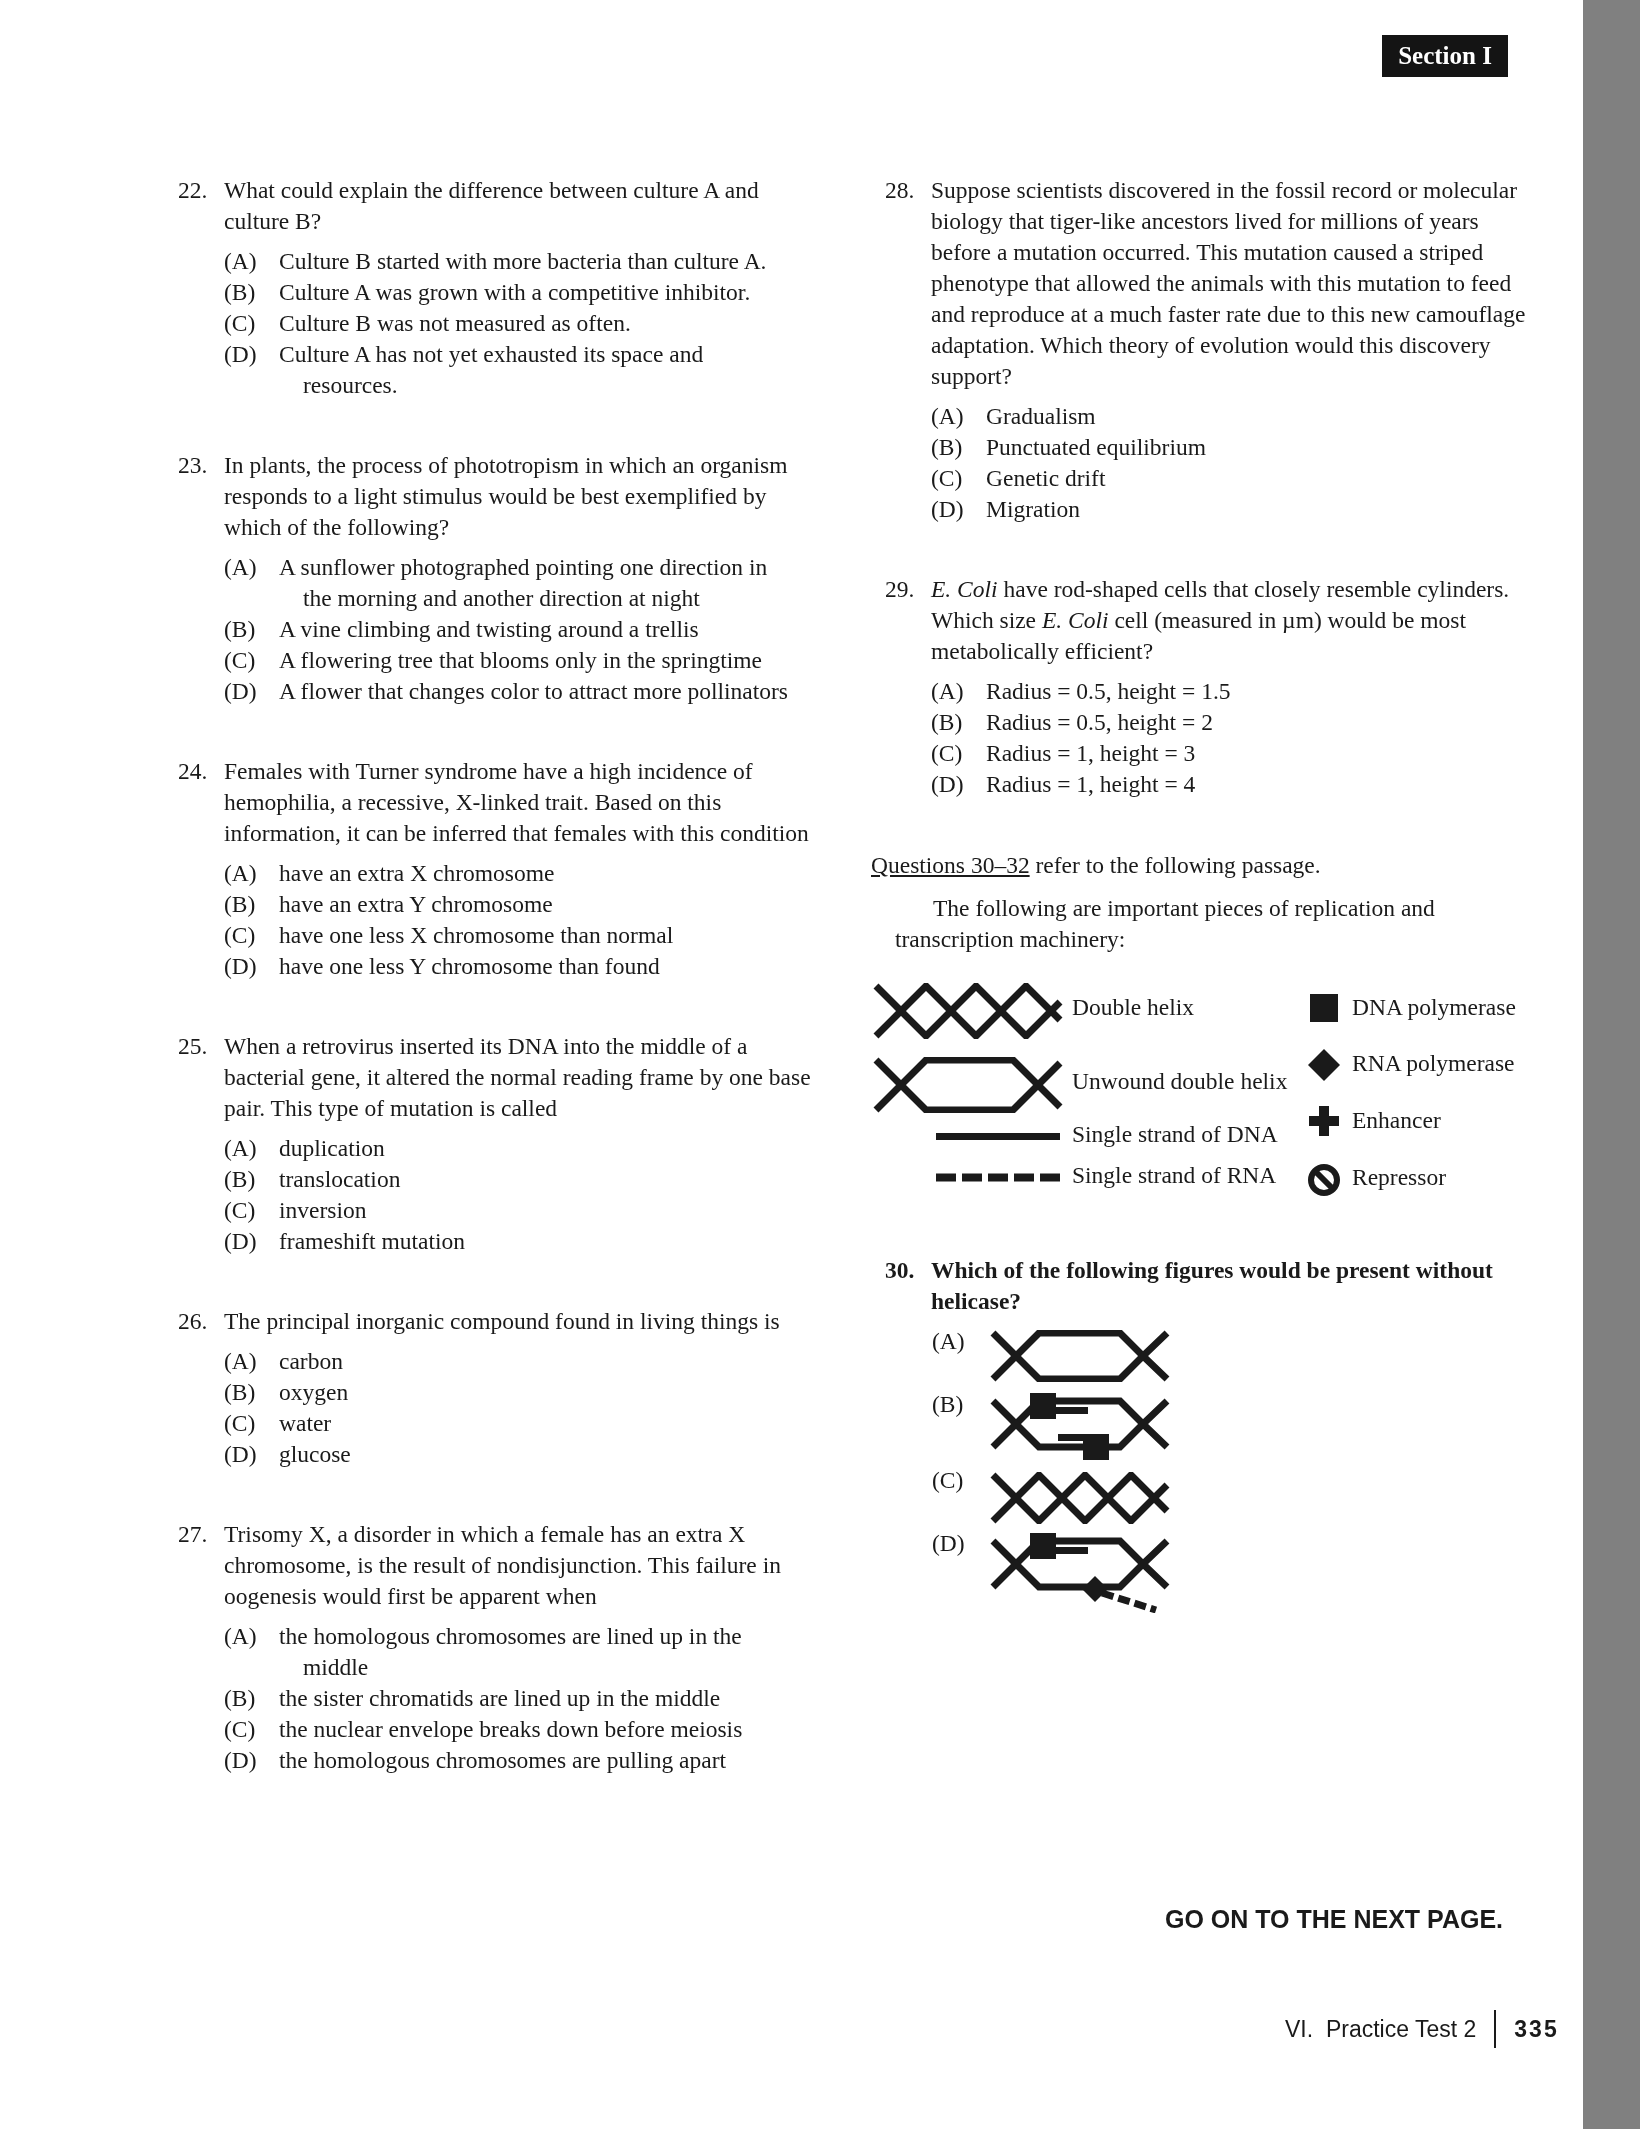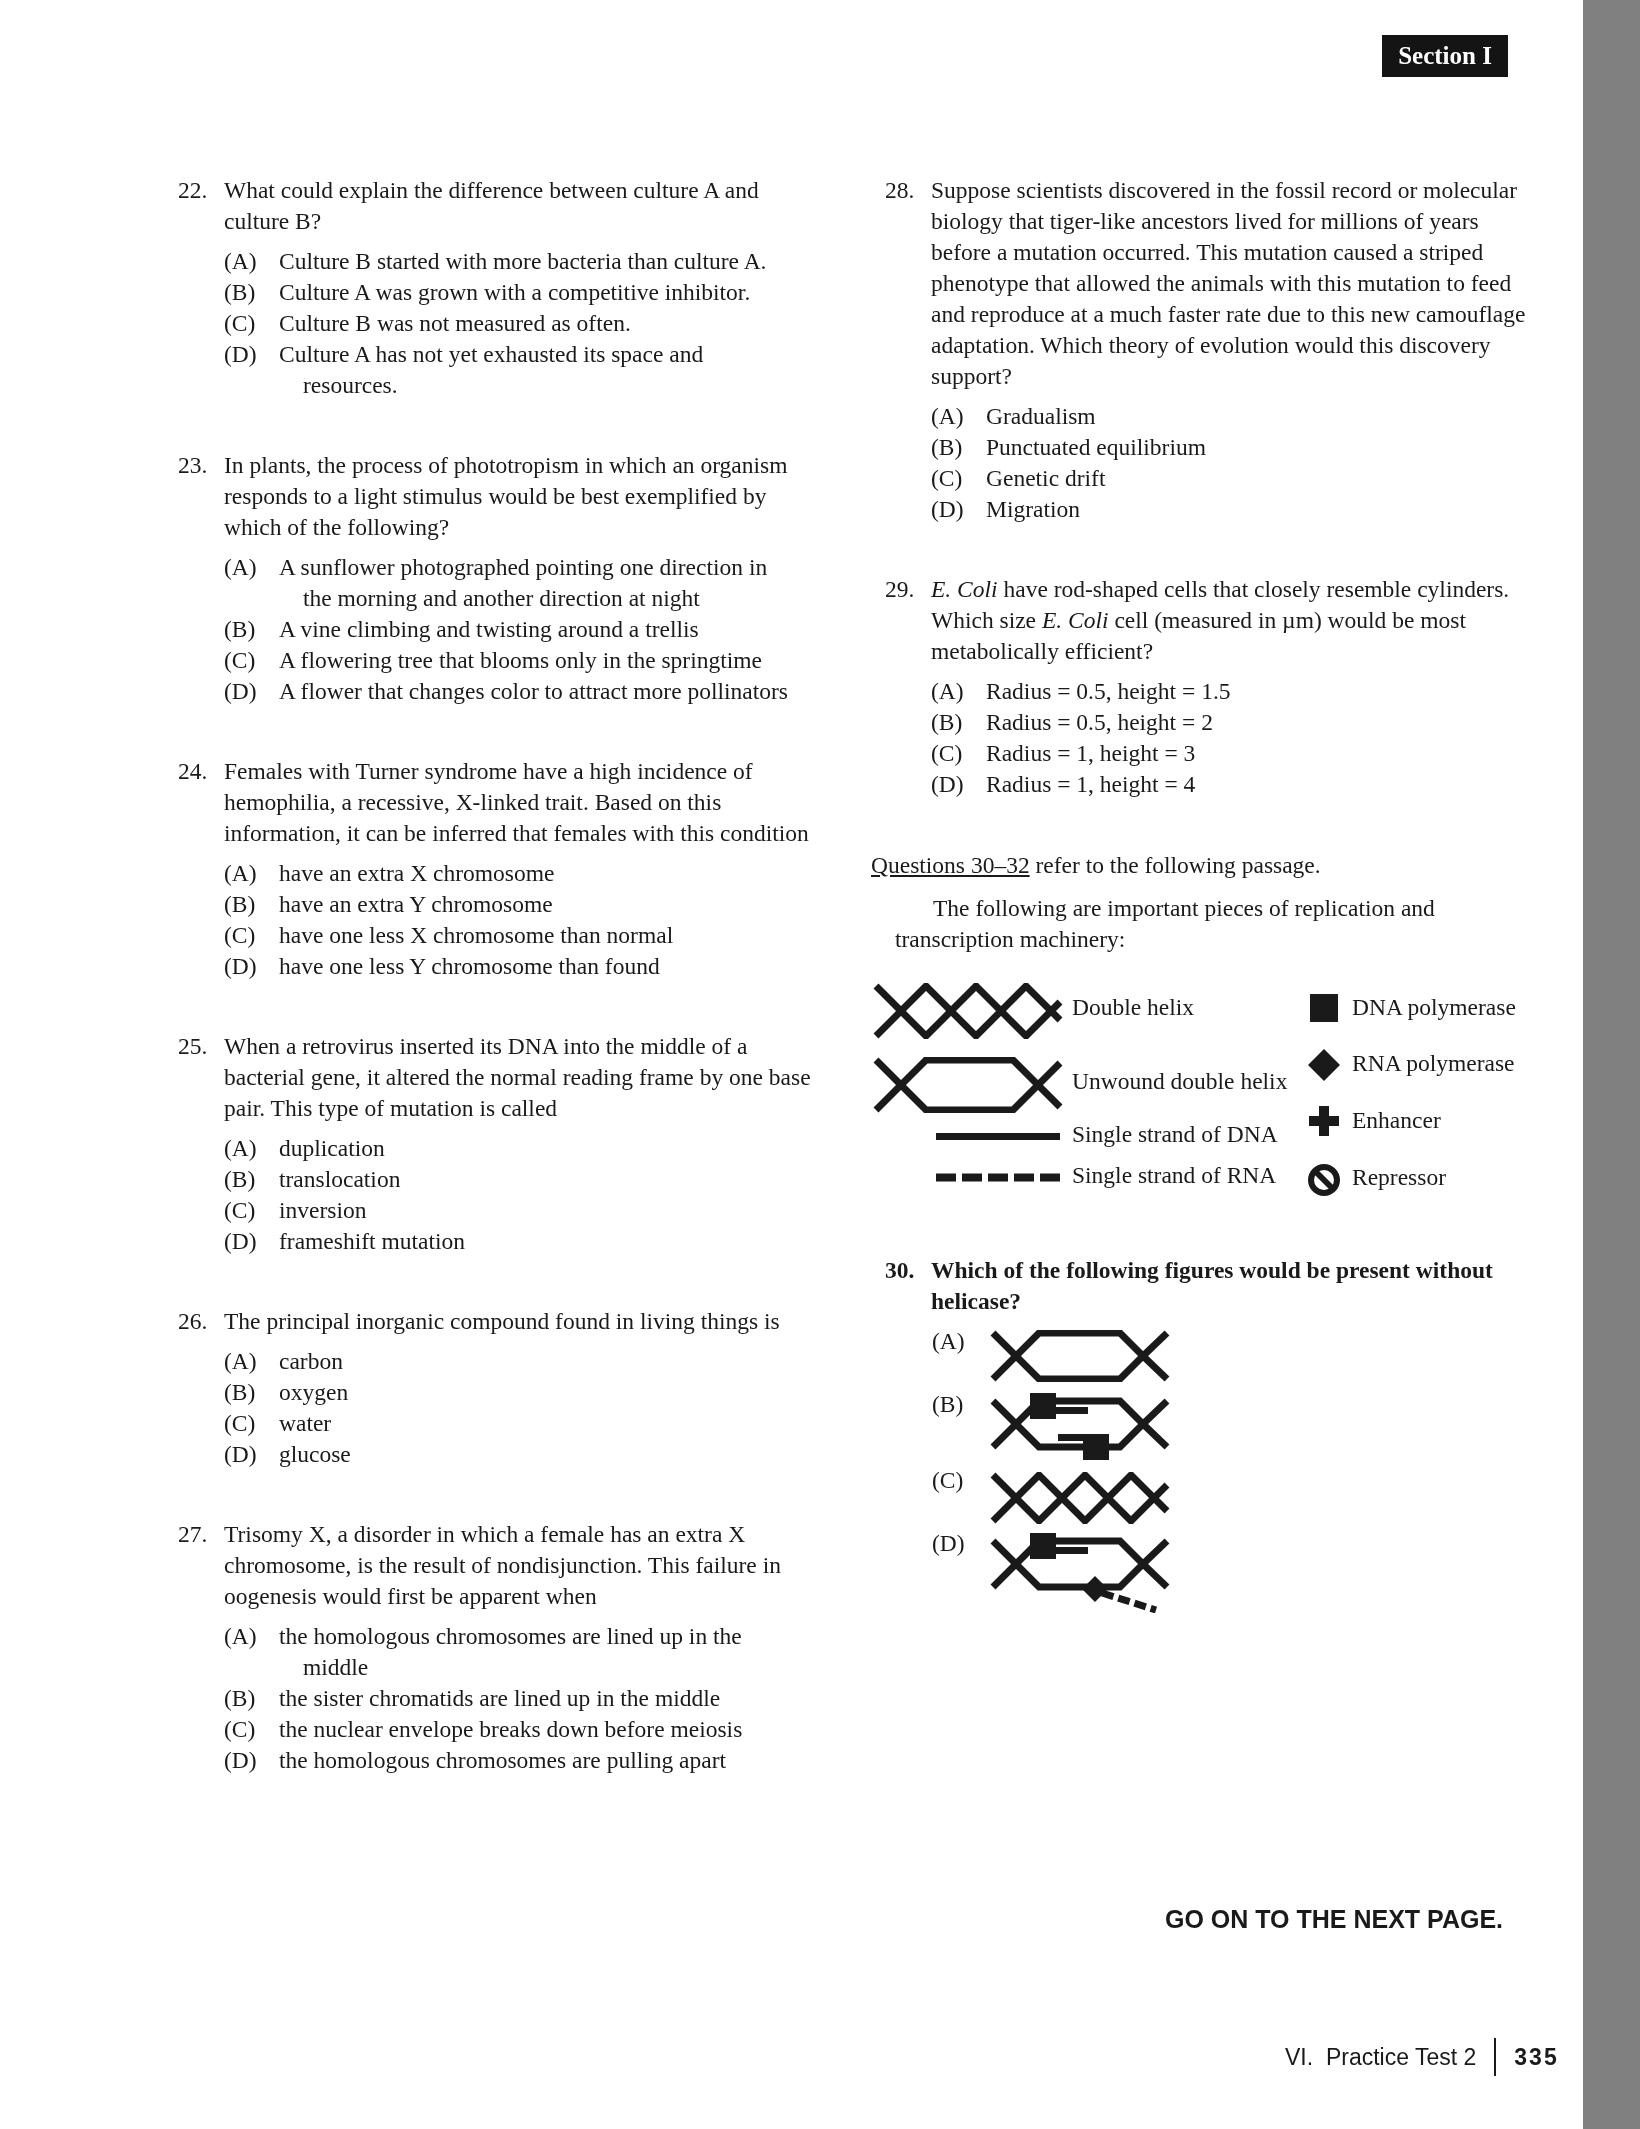--- a/index.html
+++ b/index.html
@@ -19,21 +19,21 @@
   .choice .lbl { position:absolute; left:0; top:0; }
   .choice .txt { display:block; padding-left:0; }
   .cont { padding-left:24px; display:block; }
   .passage-intro { position:absolute; left:871px; top:850px; font-size:23.5px; line-height:31px; }
   .passage-intro u { text-decoration:underline; }
   .passage-text { position:absolute; left:895px; top:893px; width:630px; font-size:23.5px; line-height:31px; text-indent:38px; }
   .legend-label { position:absolute; font-size:23.5px; white-space:nowrap; }
   .go-on { position:absolute; left:1165px; top:1905px; font-family:"Liberation Sans","DejaVu Sans",sans-serif;
          font-weight:bold; font-size:25px; }
   .footer { position:absolute; left:1285px; top:2010px; font-family:"Liberation Sans","DejaVu Sans",sans-serif;
-         font-size:23px; display:flex; align-items:center;margin-top:28px; }
+         font-size:23px; display:flex; align-items:center; }
   .footer .divider { width:2px; height:38px; background:#1a1a1a; margin:0 18px 0 18px; }
   .footer .pg { font-weight:bold; letter-spacing:2px; }
   .q30-choice { position:absolute; font-size:23.5px; }
   svg { display:block; }
 </style>
 </head>
 <body>
 
 <div class="sidebar"></div>
 

